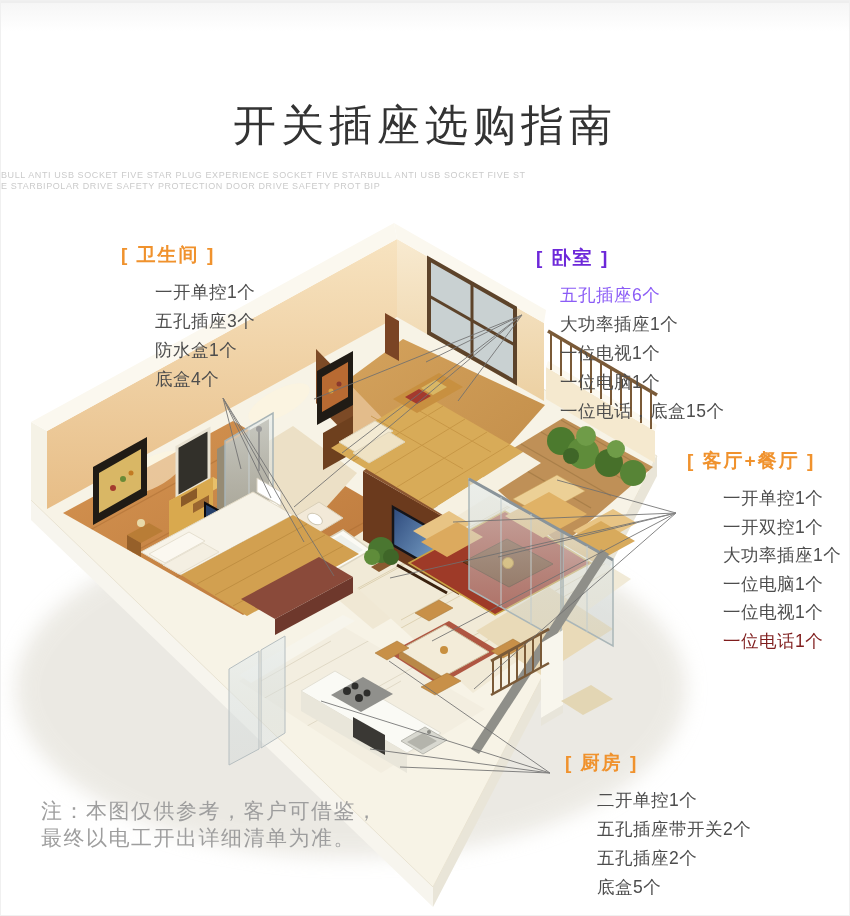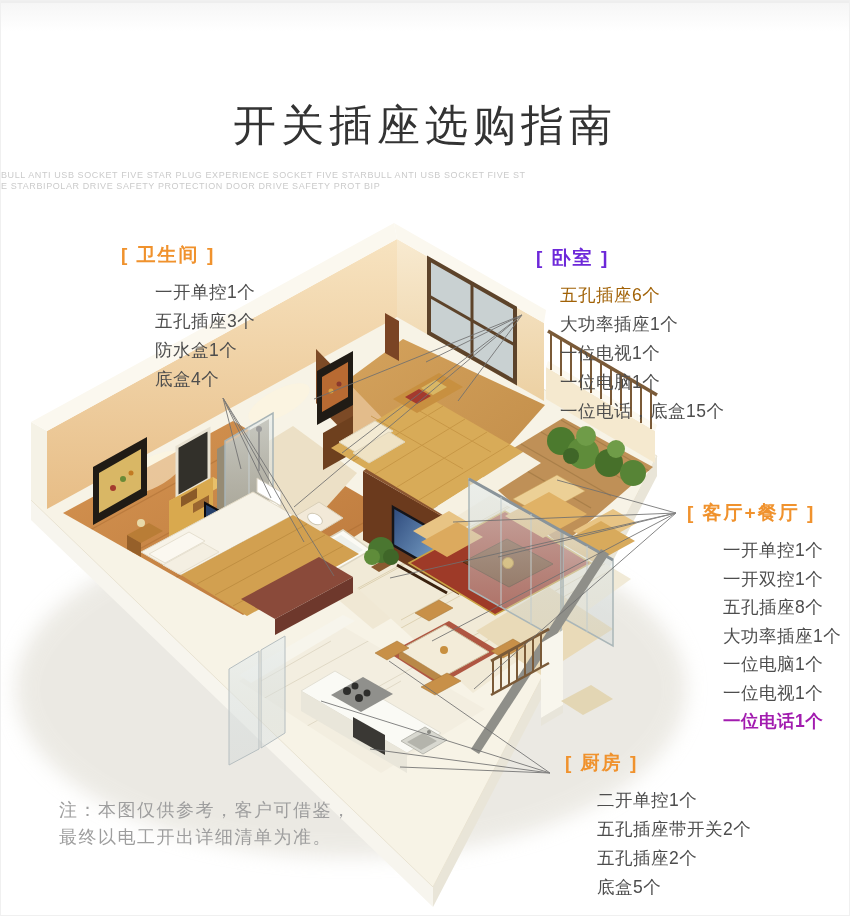--- a/index.html
+++ b/index.html
@@ -12,26 +12,26 @@
   .title-block h1{margin:0;font-size:43px;font-weight:500;color:#333333;letter-spacing:5px;}
   .subtitle{position:absolute;left:0;top:169px;width:100%;
             font-size:9px;line-height:11px;color:#cbcbcb;letter-spacing:.6px;}
   .spec{position:absolute;}
   .spec-label{font-size:19px;font-weight:700;color:#F0922D;letter-spacing:2px;}
   .spec-items{margin-top:10px;}
   .spec-items div{font-size:17.5px;color:#4d4d4d;line-height:29px;letter-spacing:.5px;margin-left:24px;}
   .spec-bathroom{left:120px;top:241px;}
   .spec-bathroom .spec-items{margin-left:10px;}
   .spec-bedroom{left:535px;top:244px;}
-  .spec-living{left:686px;top:499px;}
+  .spec-living{left:686px;top:447px;}
   .spec-living .spec-items{margin-left:12px;}
   .spec-living .spec-items div{line-height:28.5px;}
   .spec-kitchen{left:564px;top:749px;}
   .spec-kitchen .spec-items{margin-left:8px;}
-  .note{position:absolute;left:58px;top:796px;font-size:18px;color:#9e9e9e;
+  .note{position:absolute;left:40px;top:796px;font-size:21px;color:#9e9e9e;
         line-height:27px;letter-spacing:1.5px;}
 </style>
 </head>
 <body>
 
 <div class="canvas">
   <div class="top-strip"></div>
 
   <svg class="floorplan" viewBox="0 0 850 916">
     <defs>
@@ -397,38 +397,37 @@
         <div style="color: rgb(77, 77, 77);">一开单控1个</div>
         <div style="color: rgb(77, 77, 77);">五孔插座3个</div>
         <div style="color: rgb(77, 77, 77);">防水盒1个</div>
         <div style="color: rgb(77, 77, 77);">底盒4个</div>
       </div>
   </section>
 
   <section class="spec spec-bedroom">
     <div class="spec-label" style="color: #6d28d9;">[ 卧室 ]</div>
     <div class="spec-items">
-        <div style="color: #a16207;">五孔插座6个</div>
+        <div style="color: #8b5cf6;">五孔插座6个</div>
         <div style="color: rgb(77, 77, 77);">大功率插座1个</div>
         <div style="color: rgb(77, 77, 77);">一位电视1个</div>
         <div style="color: rgb(77, 77, 77);">一位电脑1个</div>
         <div style="color: rgb(77, 77, 77);">一位电话，底盒15个</div>
       </div>
   </section>
 
   <section class="spec spec-living">
     <div class="spec-label" style="color: rgb(240, 146, 45);">[ 客厅+餐厅 ]</div>
     <div class="spec-items">
         <div style="color: rgb(77, 77, 77);">一开单控1个</div>
         <div style="color: rgb(77, 77, 77);">一开双控1个</div>
-        <div style="color: rgb(77, 77, 77);">五孔插座8个</div>
         <div style="color: rgb(77, 77, 77);">大功率插座1个</div>
         <div style="color: rgb(77, 77, 77);">一位电脑1个</div>
         <div style="color: rgb(77, 77, 77);">一位电视1个</div>
-        <div style="color: #a21caf; font-weight: bold;">一位电话1个</div>
+        <div style="color: #7f1d1d;">一位电话1个</div>
       </div>
   </section>
 
   <section class="spec spec-kitchen">
     <div class="spec-label" style="color: rgb(240, 146, 45);">[ 厨房 ]</div>
     <div class="spec-items">
         <div style="color: rgb(77, 77, 77);">二开单控1个</div>
         <div style="color: rgb(77, 77, 77);">五孔插座带开关2个</div>
         <div style="color: rgb(77, 77, 77);">五孔插座2个</div>
         <div style="color: rgb(77, 77, 77);">底盒5个</div>

